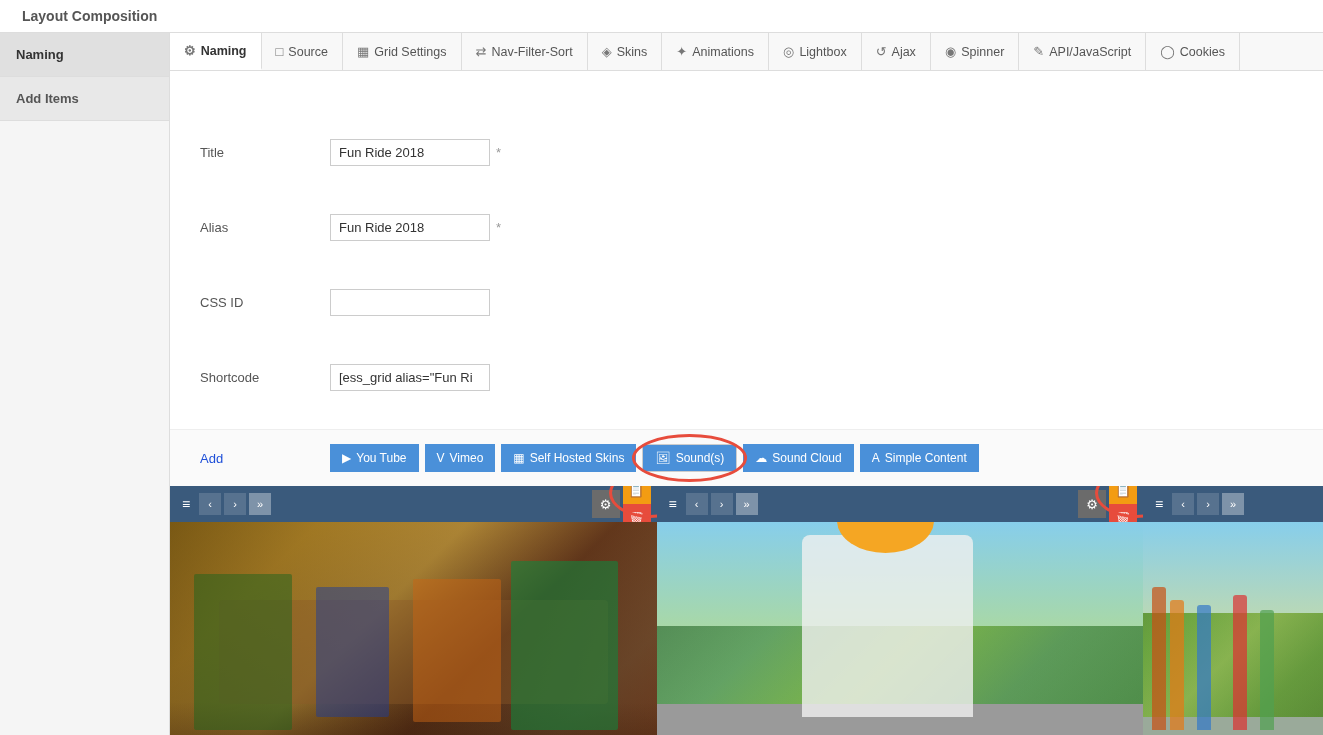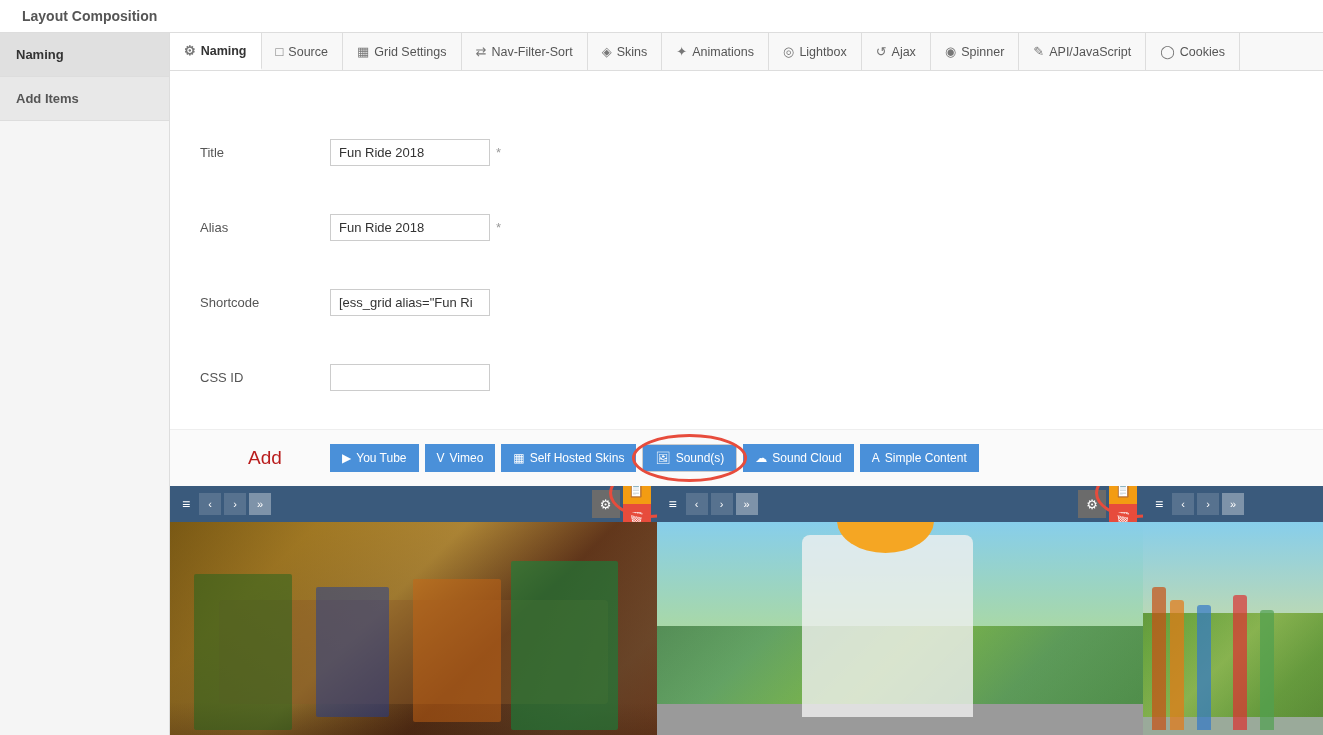--- a/index.html
+++ b/index.html
@@ -108,23 +108,22 @@
     
     .add-items-row {
       display: flex;
       align-items: center;
       padding: 14px 30px;
       border-top: 1px solid #eee;
       background: #fafafa;
     }
     .add-label {
       width: 130px;
-      font-size: 19px;
-      color: #b91c1c;
-      text-align: center;
+      font-size: 13px;
+      color: #1d4ed8;
     }
     .add-buttons {
       display: flex;
       gap: 6px;
       flex-wrap: wrap;
     }
     .btn {
       padding: 6px 12px;
       font-size: 12px;
       cursor: pointer;
@@ -316,27 +315,27 @@
         <span class="required-star">*</span>
       </div>
 
       <div class="form-row">
         <label class="form-label">Alias</label>
         <input class="form-input" type="text" value="Fun Ride 2018" style="">
         <span class="required-star">*</span>
       </div>
 
       <div class="form-row">
+        <label class="form-label">CSS ID</label>
+        <input class="form-input" type="text" style="">
+      </div>
+
+      <div class="form-row">
         <label class="form-label">Shortcode</label>
         <input class="form-input" type="text" value="[ess_grid alias=&quot;Fun Ri" style="">
-      </div>
-
-      <div class="form-row">
-        <label class="form-label">CSS ID</label>
-        <input class="form-input" type="text" style="">
       </div>
 
     </div>
 
     <div class="add-items-row">
       <span class="add-label">Add</span>
       <div class="add-buttons">
 
         <button class="btn btn-blue">
           <span>▶</span>

